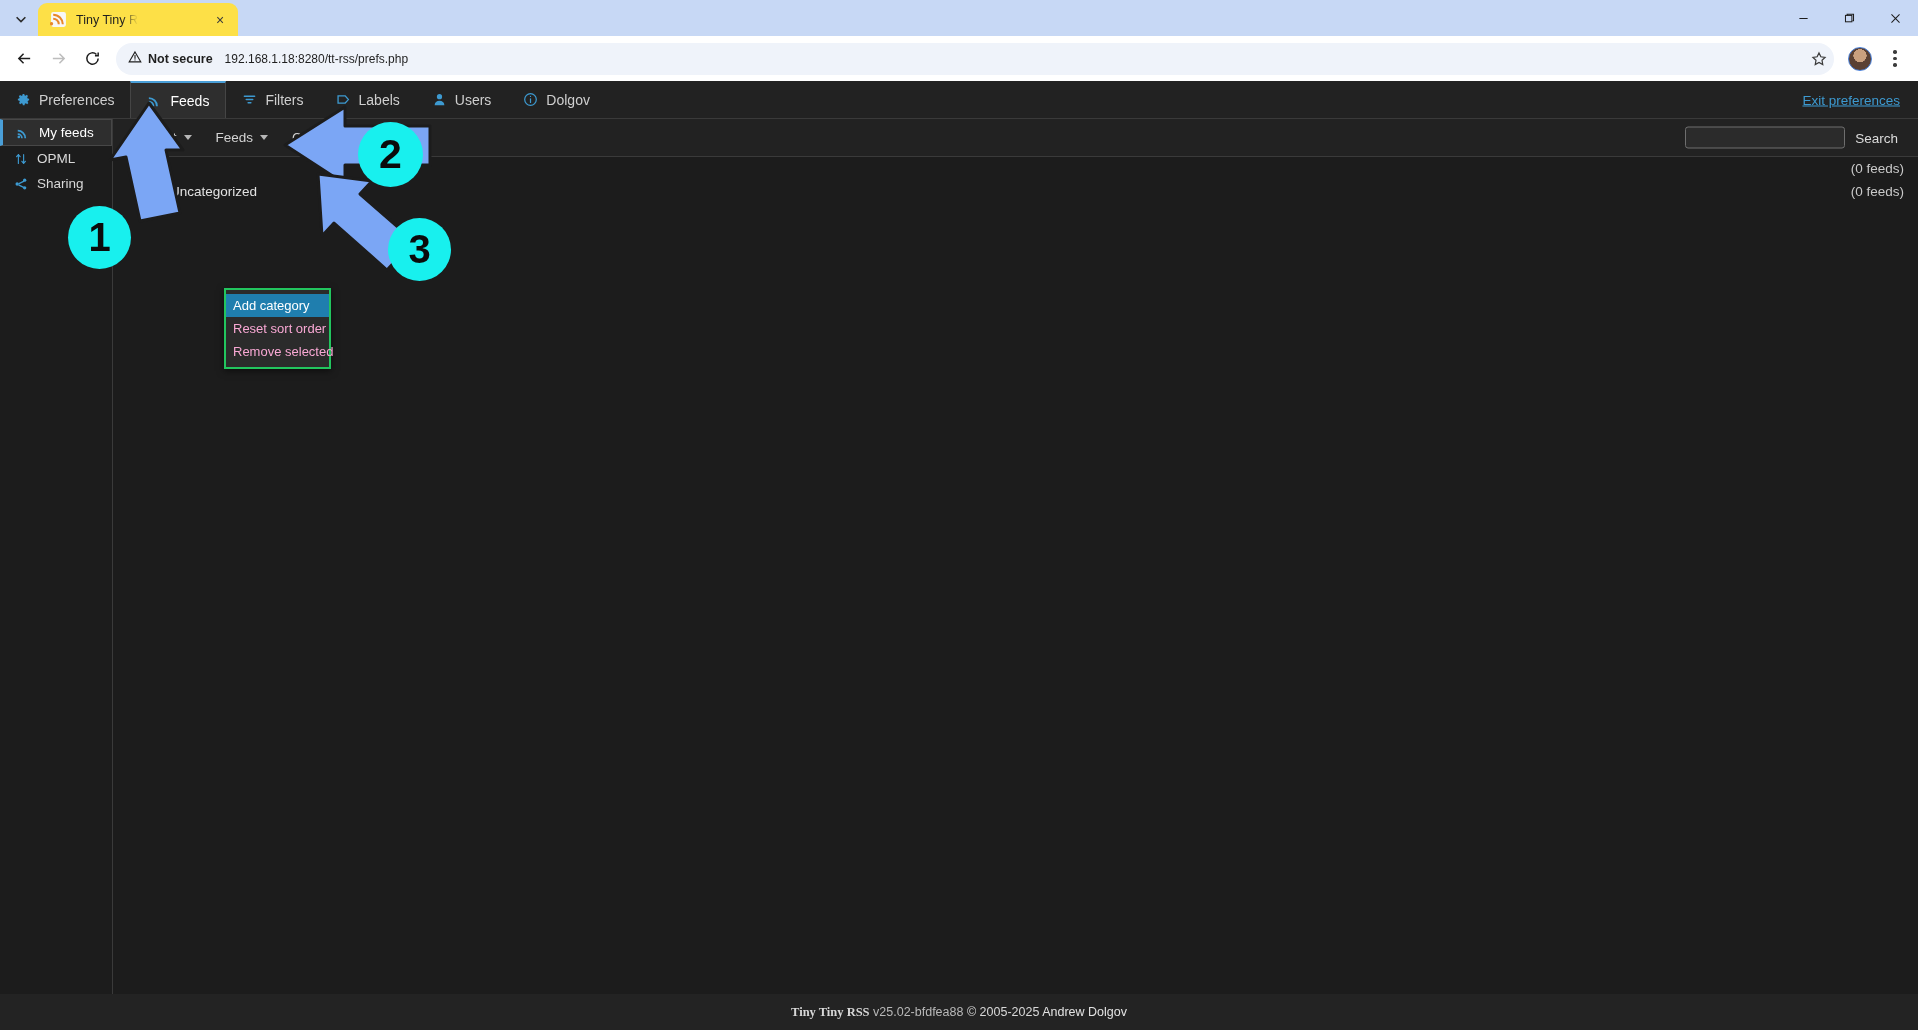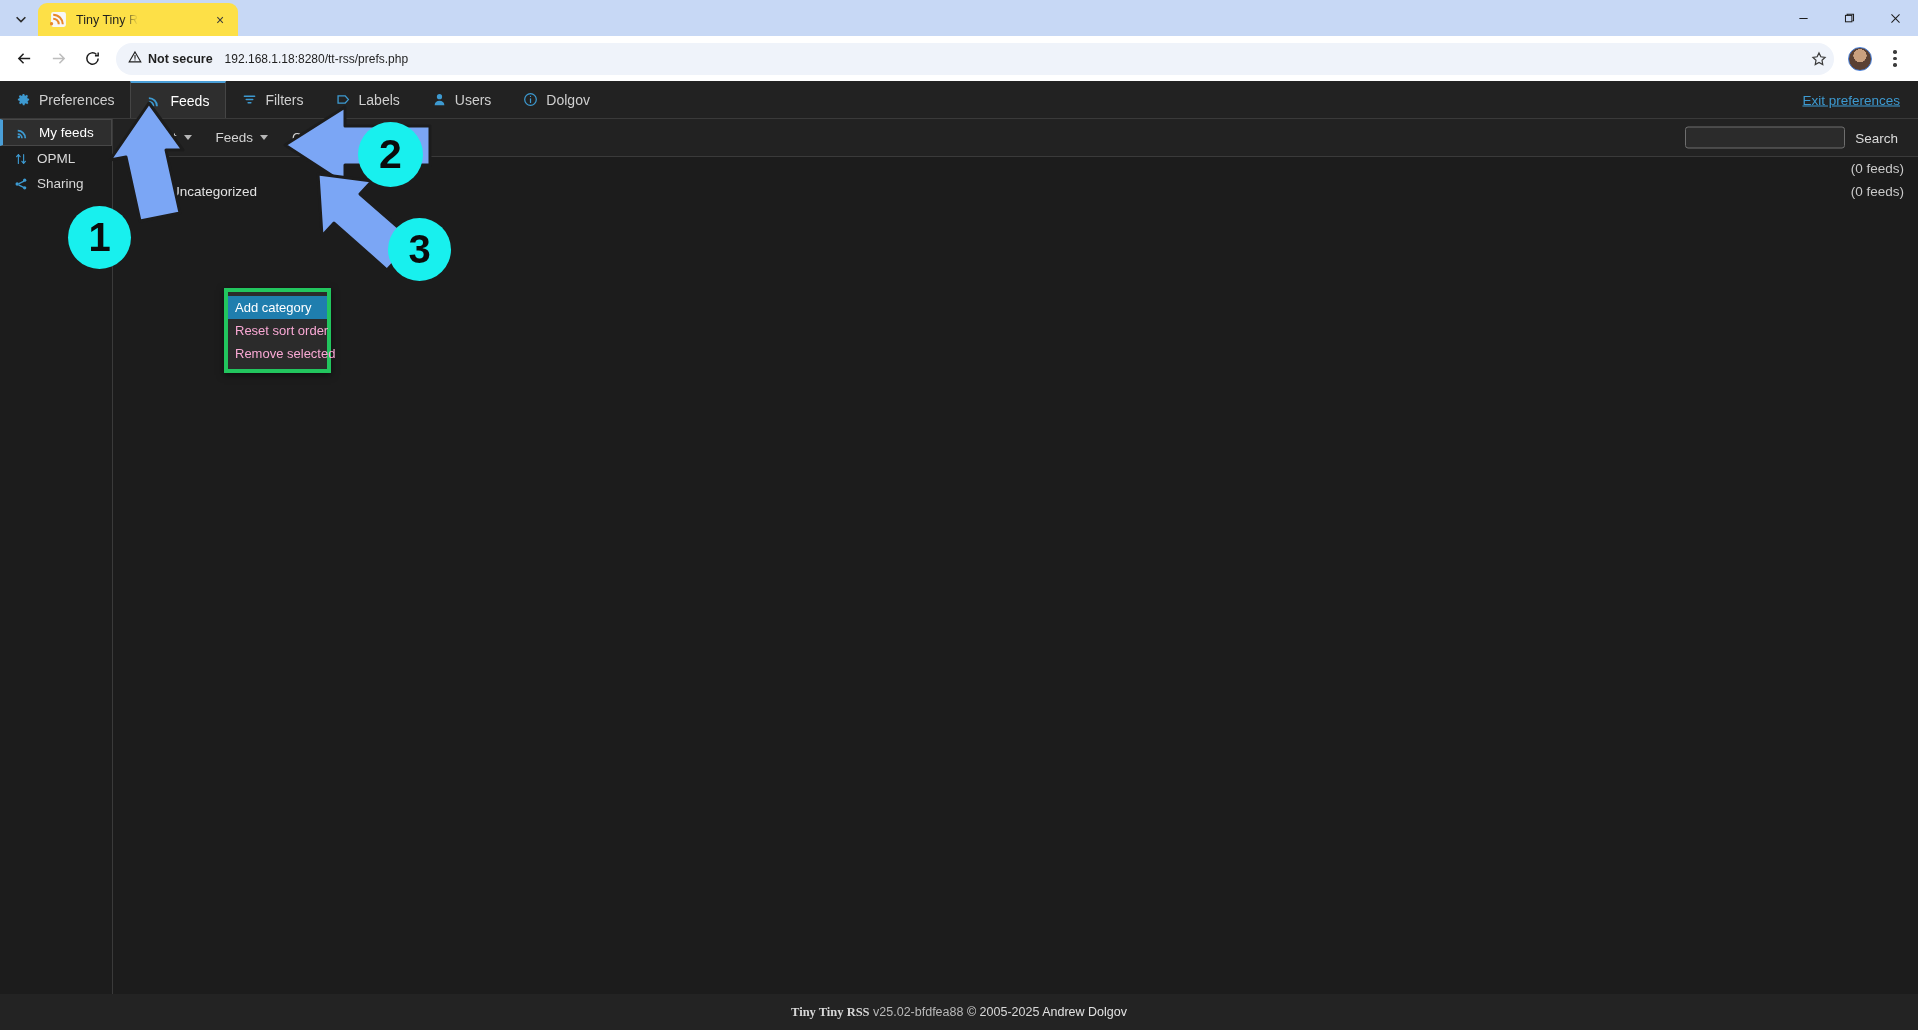--- a/index.html
+++ b/index.html
@@ -260,21 +260,21 @@
     padding-left: 13px;
     color: #ffffff;
   }
 
   
   .dropdown {
     position: absolute;
     left: 224px; top: 207px;
     width: 107px;
     background: #2b2b2b;
-    border: 4px solid #22c55e;
+    border: 2px solid #22c55e;
     padding: 4px 0;
     z-index: 30;
     box-shadow: 0 2px 7px rgba(0,0,0,.55);
   }
   .dd-item {
     font-size: 13px;
     color: #f9a8d4;
     padding: 4px 7px;
     white-space: nowrap;
   }

